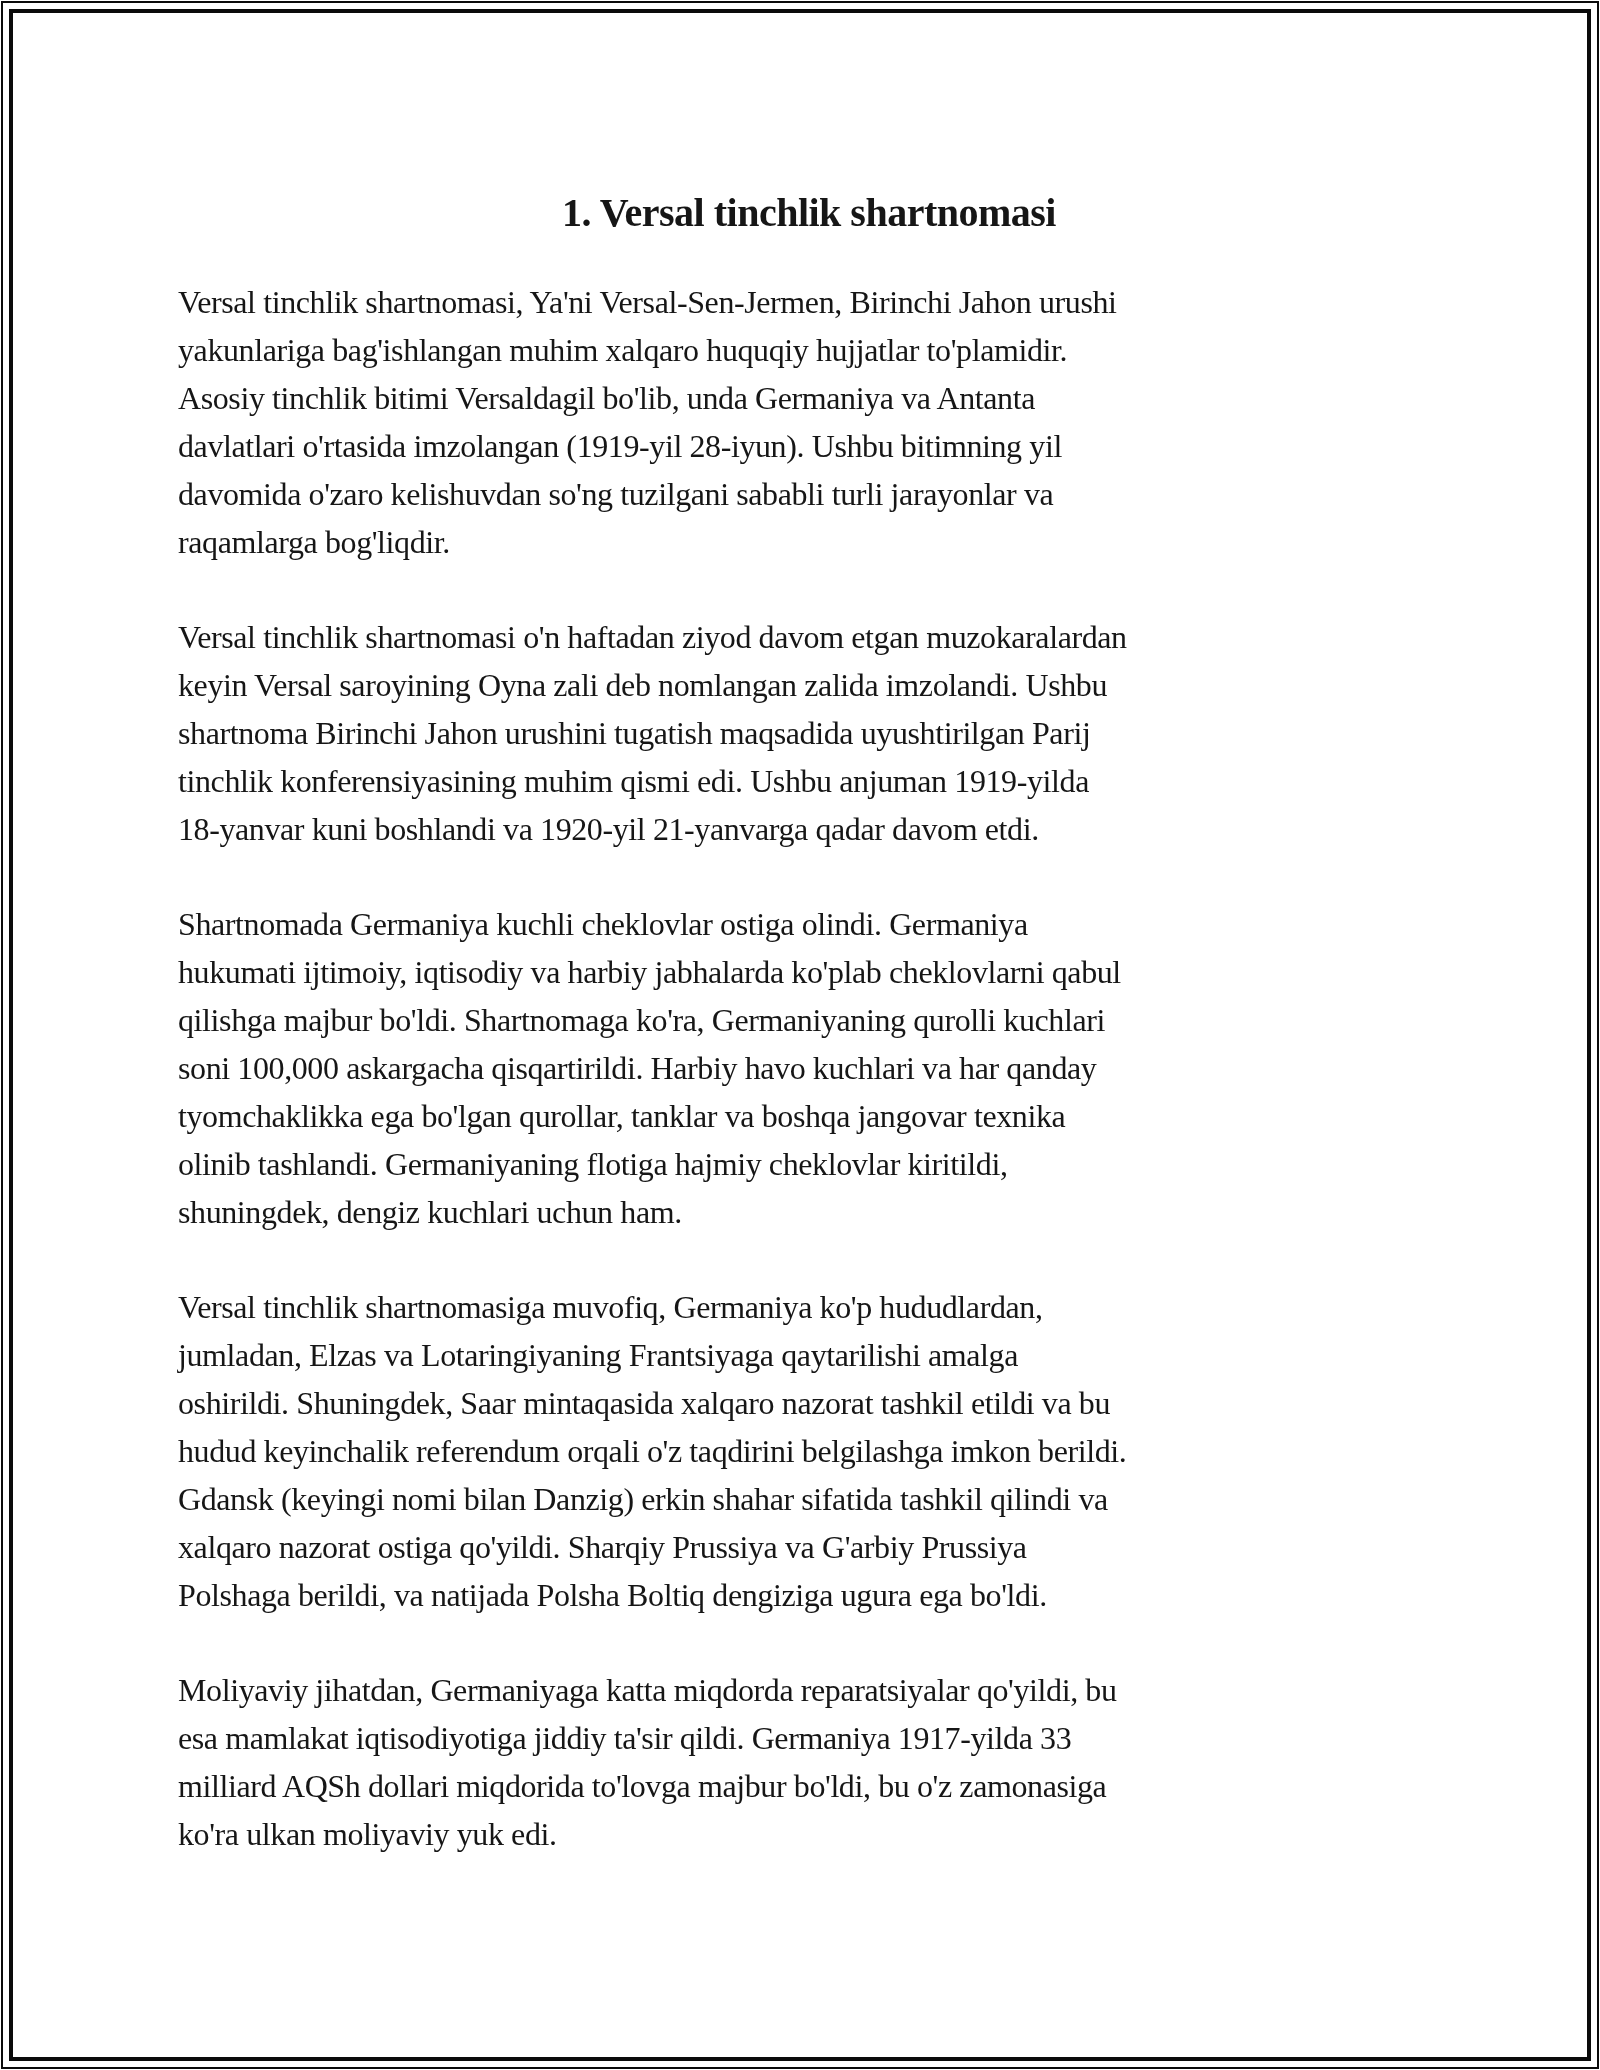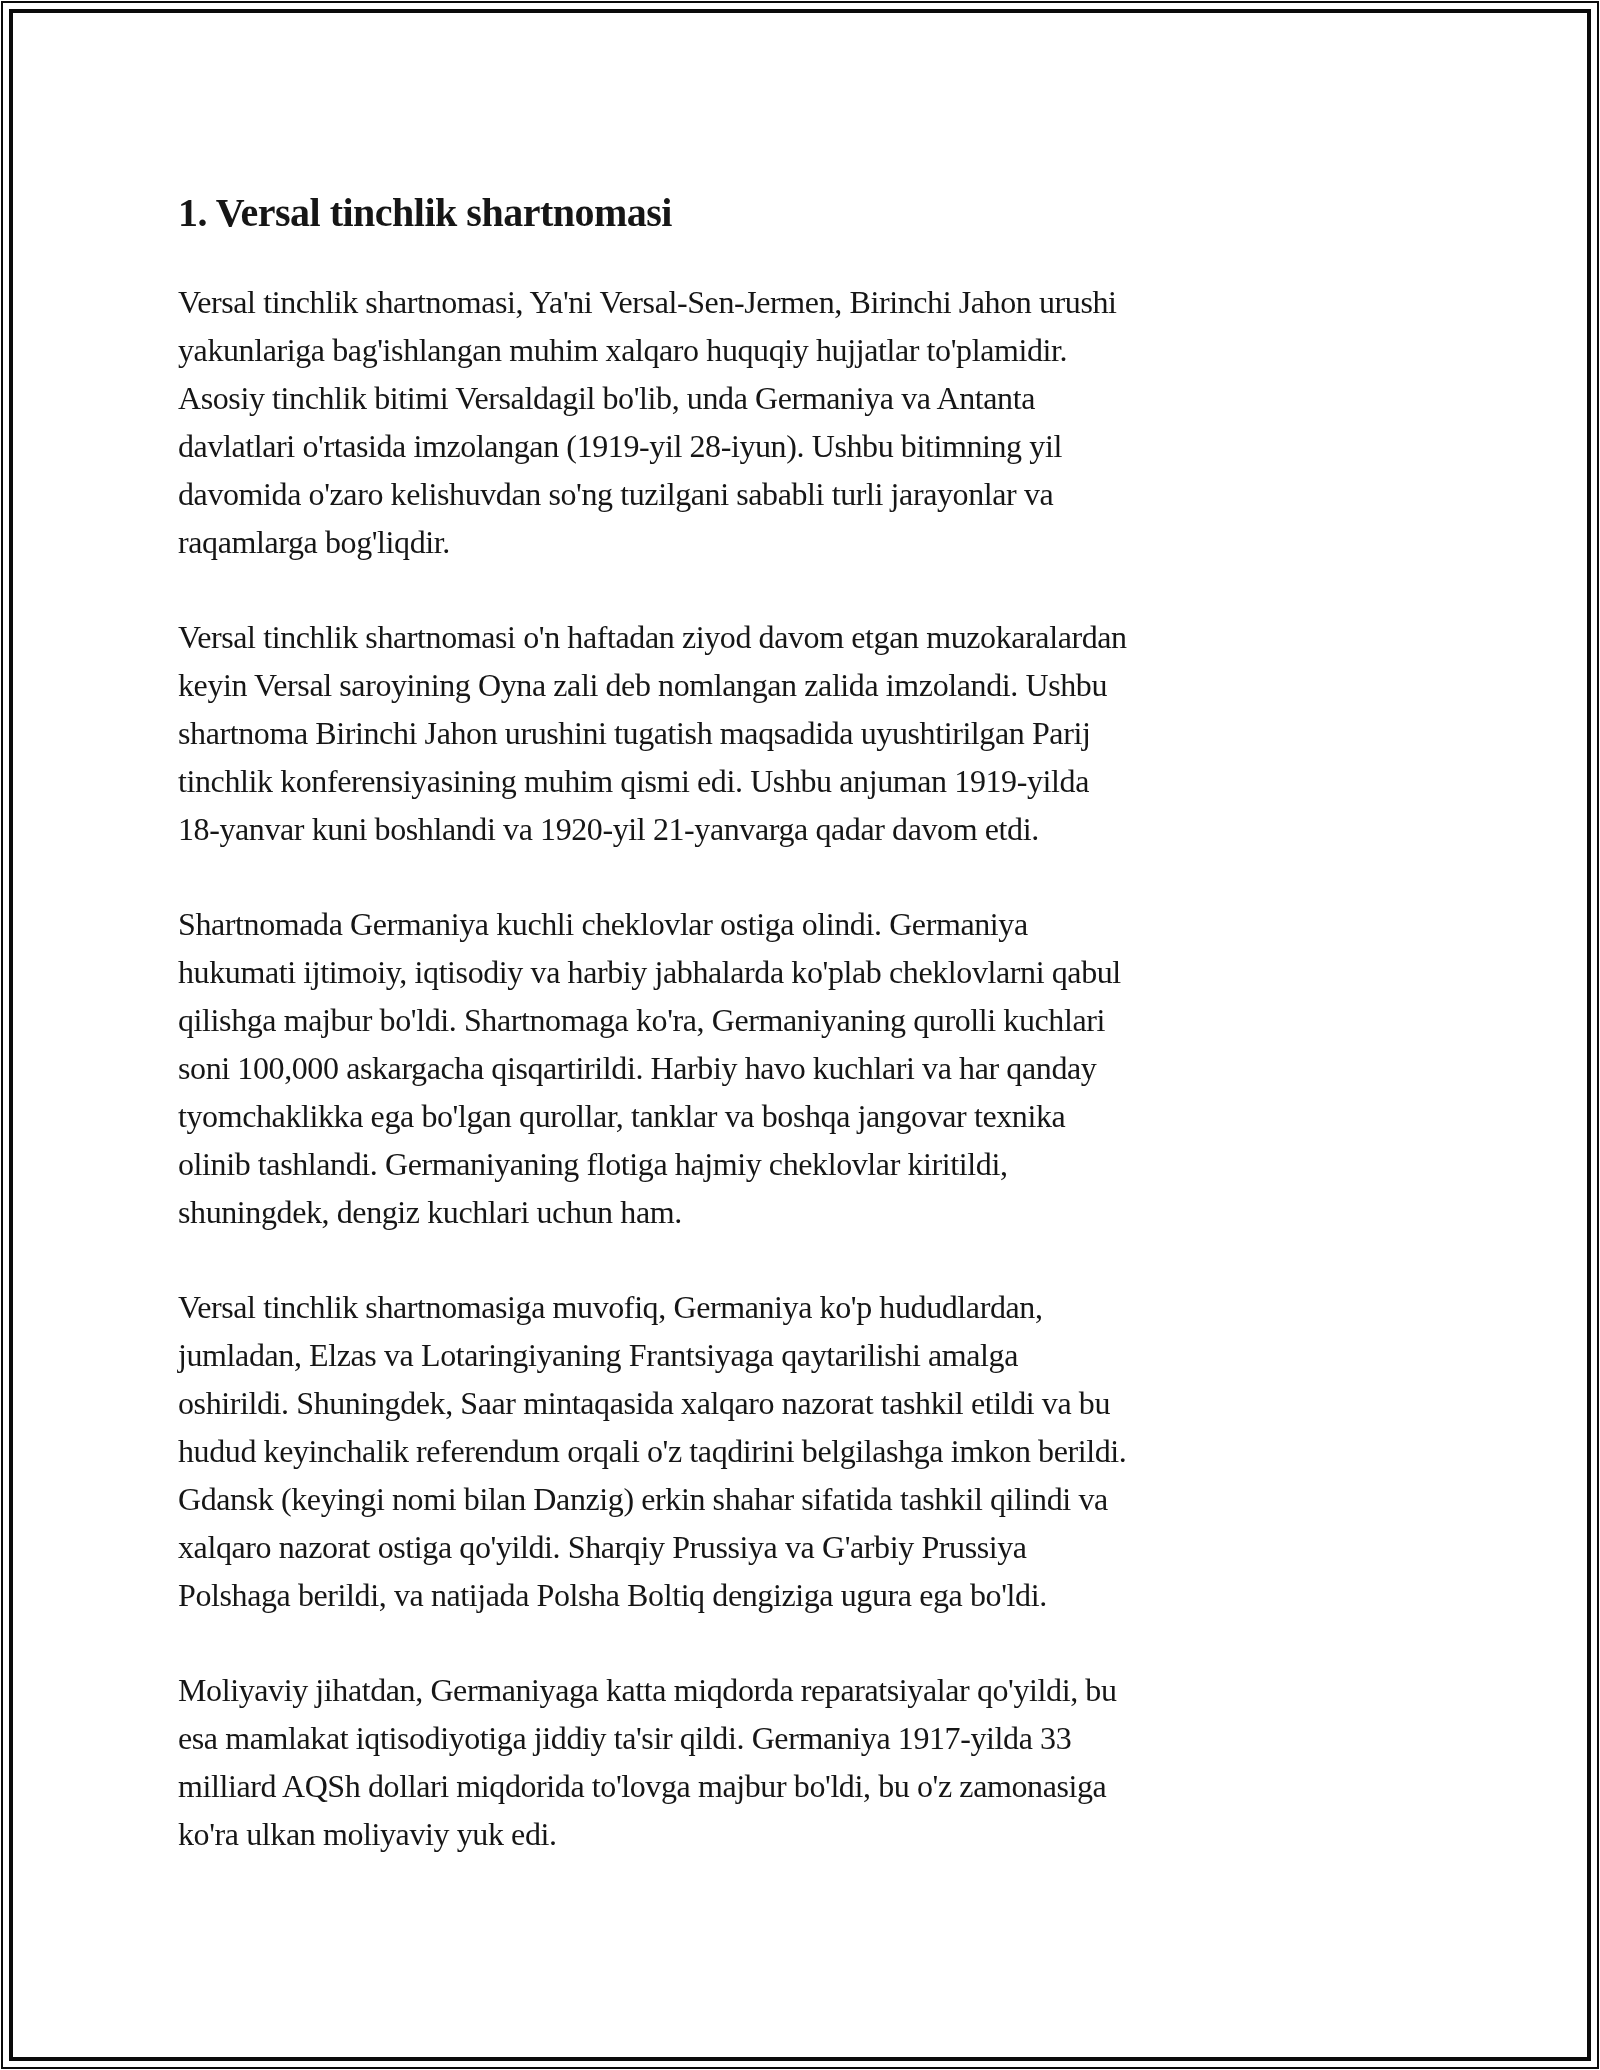--- a/index.html
+++ b/index.html
@@ -35,20 +35,21 @@
     bottom: 0;
     padding: 190px 160px 0 178px;
     box-sizing: border-box;
   }
   .doc-title {
     font-size: 40px;
     font-weight: bold;
     line-height: 46px;
     margin: 0 0 42px 0;
     letter-spacing: -0.5px;
+    text-align: center;
   }
   .doc-paragraph {
     font-size: 32px;
     line-height: 48px;
     margin: 0 0 47px 0;
     white-space: pre-line;
     letter-spacing: -0.4px;
   }
 </style>
 </head>

